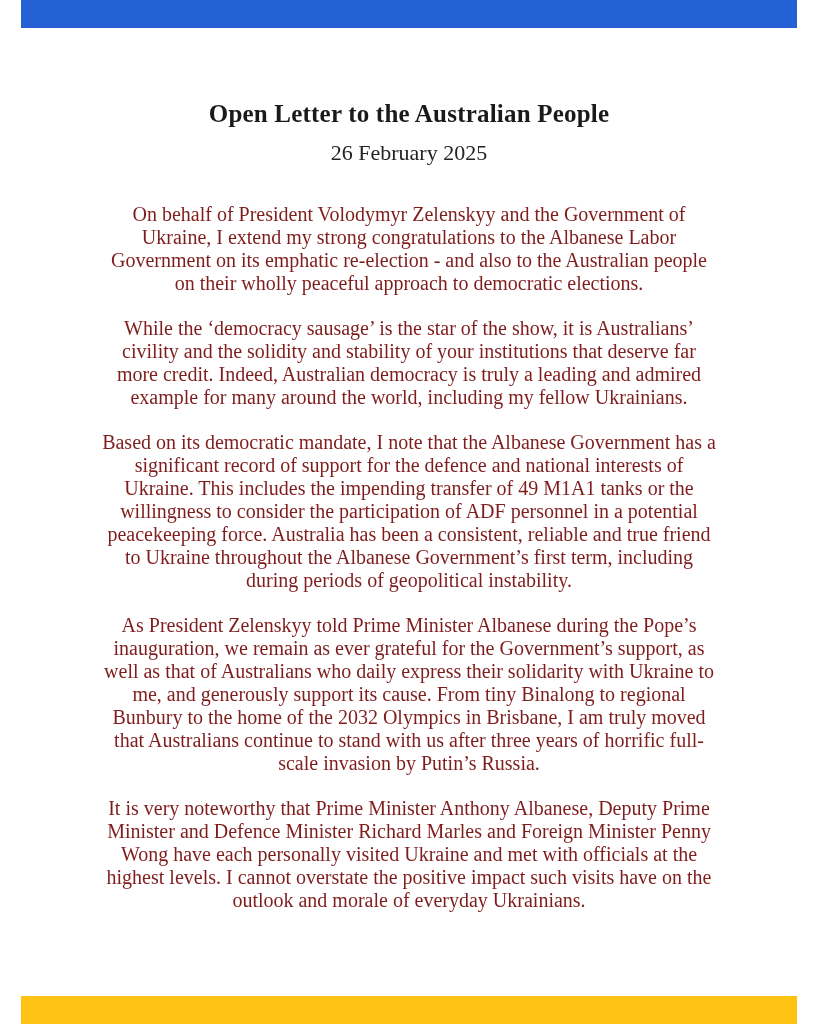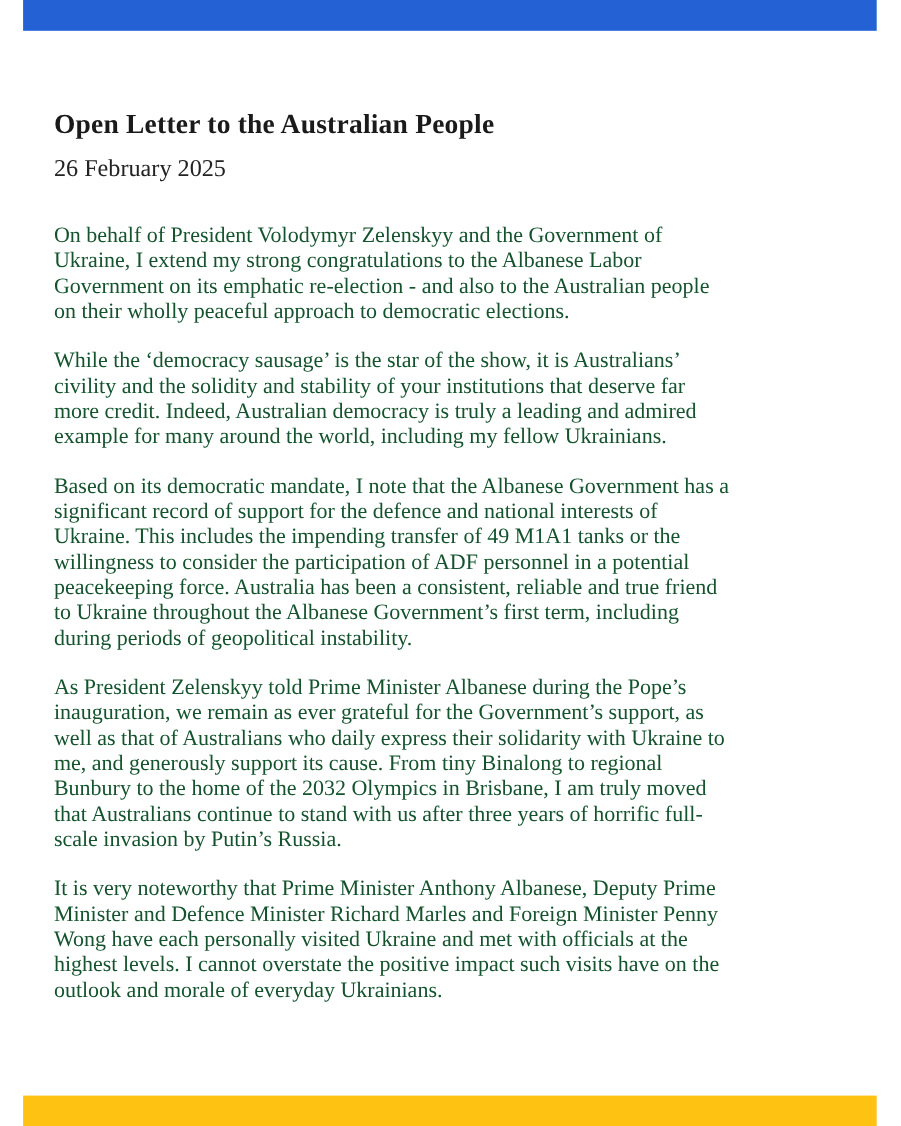--- a/index.html
+++ b/index.html
@@ -1,15 +1,15 @@
 <!DOCTYPE html>
 <html><head>
 <meta charset="utf-8">
 <style>
-  * { margin: 0; padding: 0; box-sizing: border-box; }
+  * { margin: 0; padding: 0; box-sizing: border-box; text-align: center; }
   html, body {
     width: 819px;
     height: 1024px;
     background: #ffffff;
     font-family: "Liberation Serif", serif;
     overflow: hidden;
   }
   .page {
     position: relative;
     width: 819px;
@@ -47,21 +47,21 @@
   }
   .letter-date {
     font-size: 22px;
     line-height: 26px;
     color: #232323;
     margin: 0 0 37px 0;
   }
   .letter-body p {
     font-size: 20px;
     line-height: 23px;
-    color: #14532d;
+    color: #7f1d1d;
     white-space: pre-line;
     margin: 0 0 22px 0;
   }
 </style>
 </head>
 <body>
 
 <div class="page">
 
   <div class="flag-bar top"></div>

